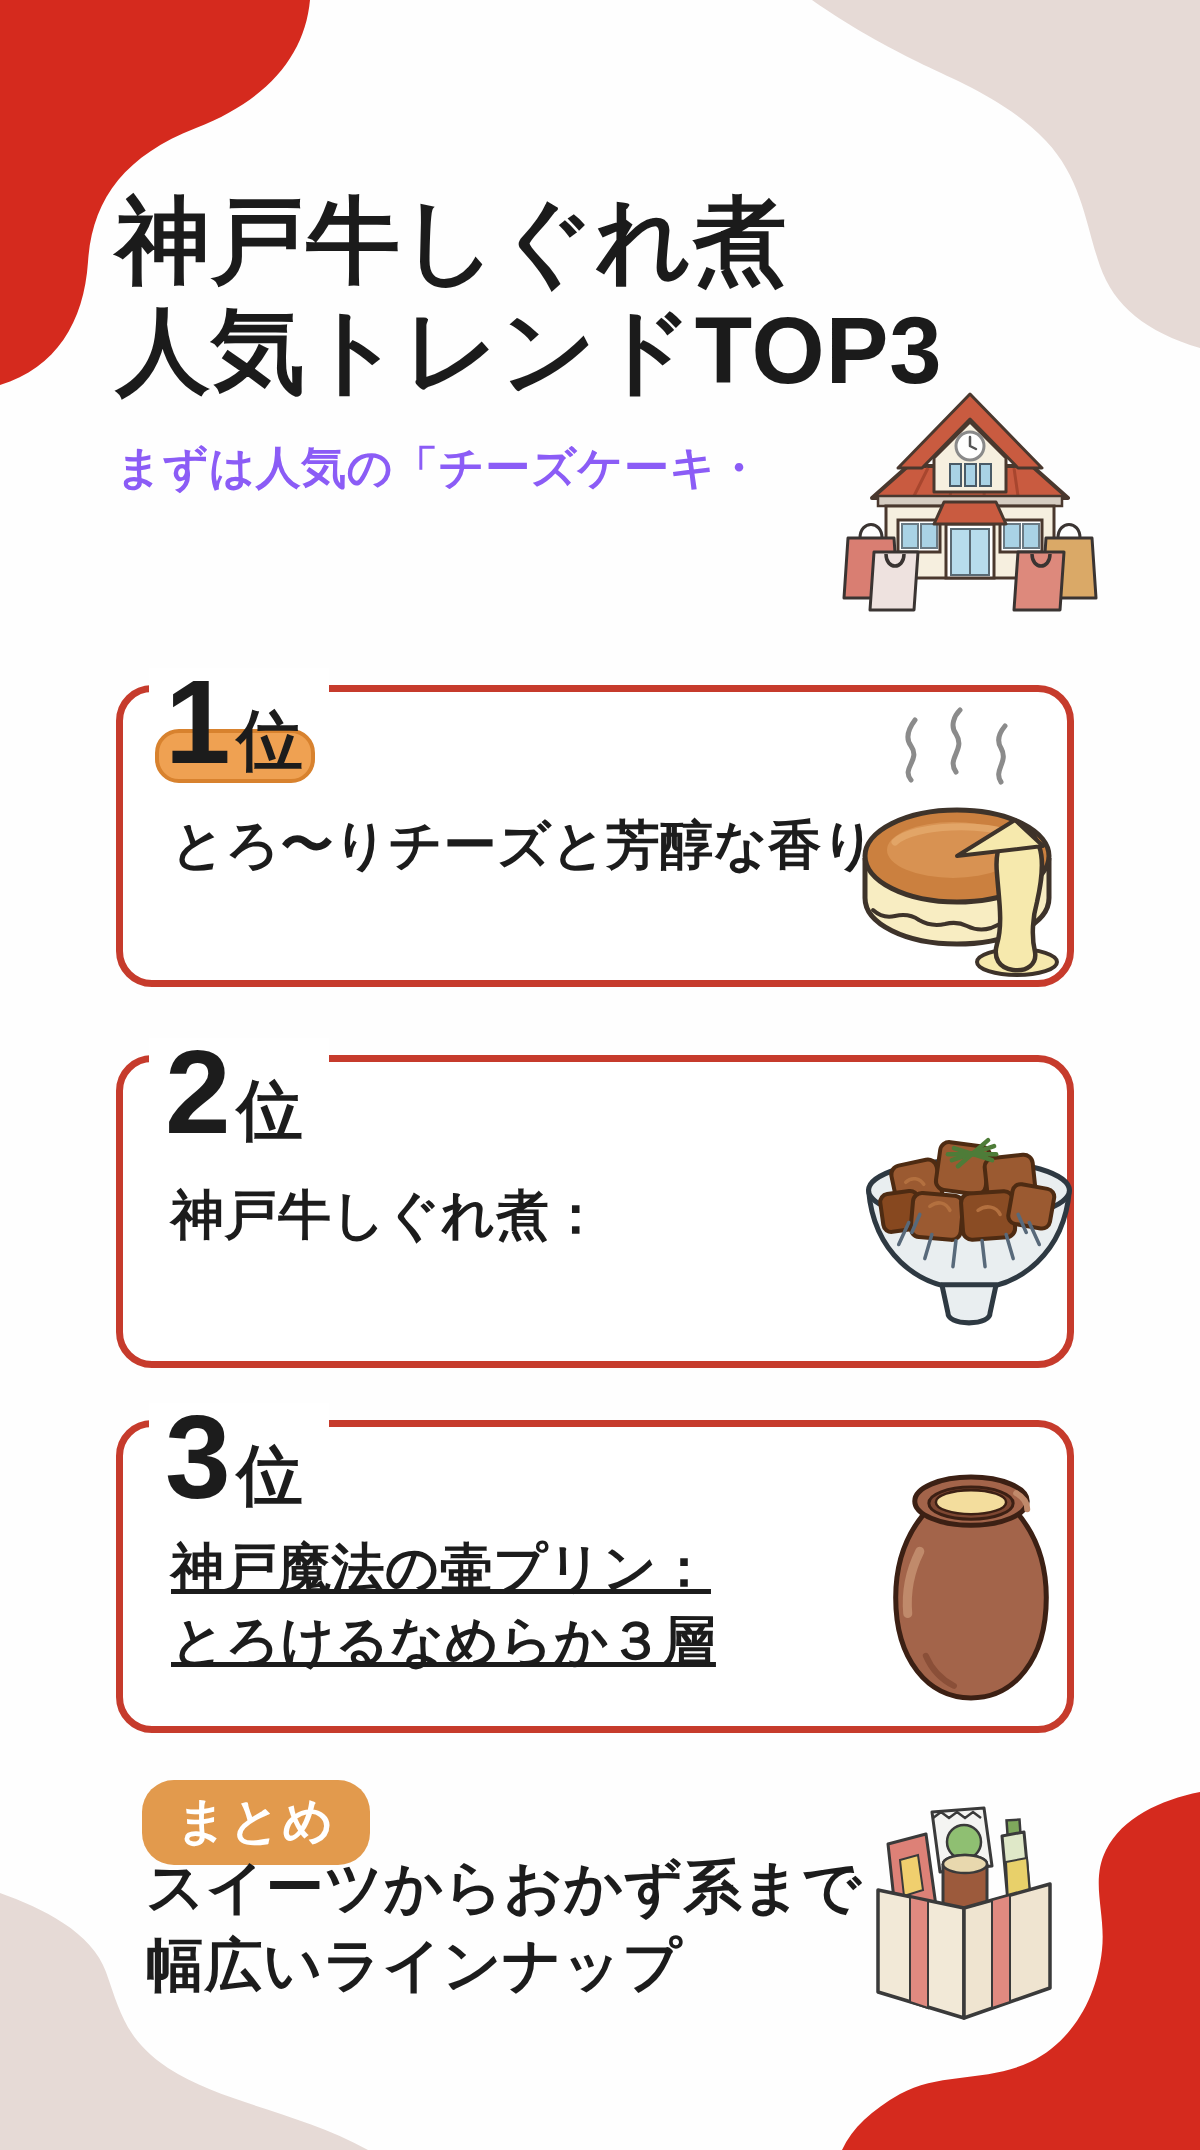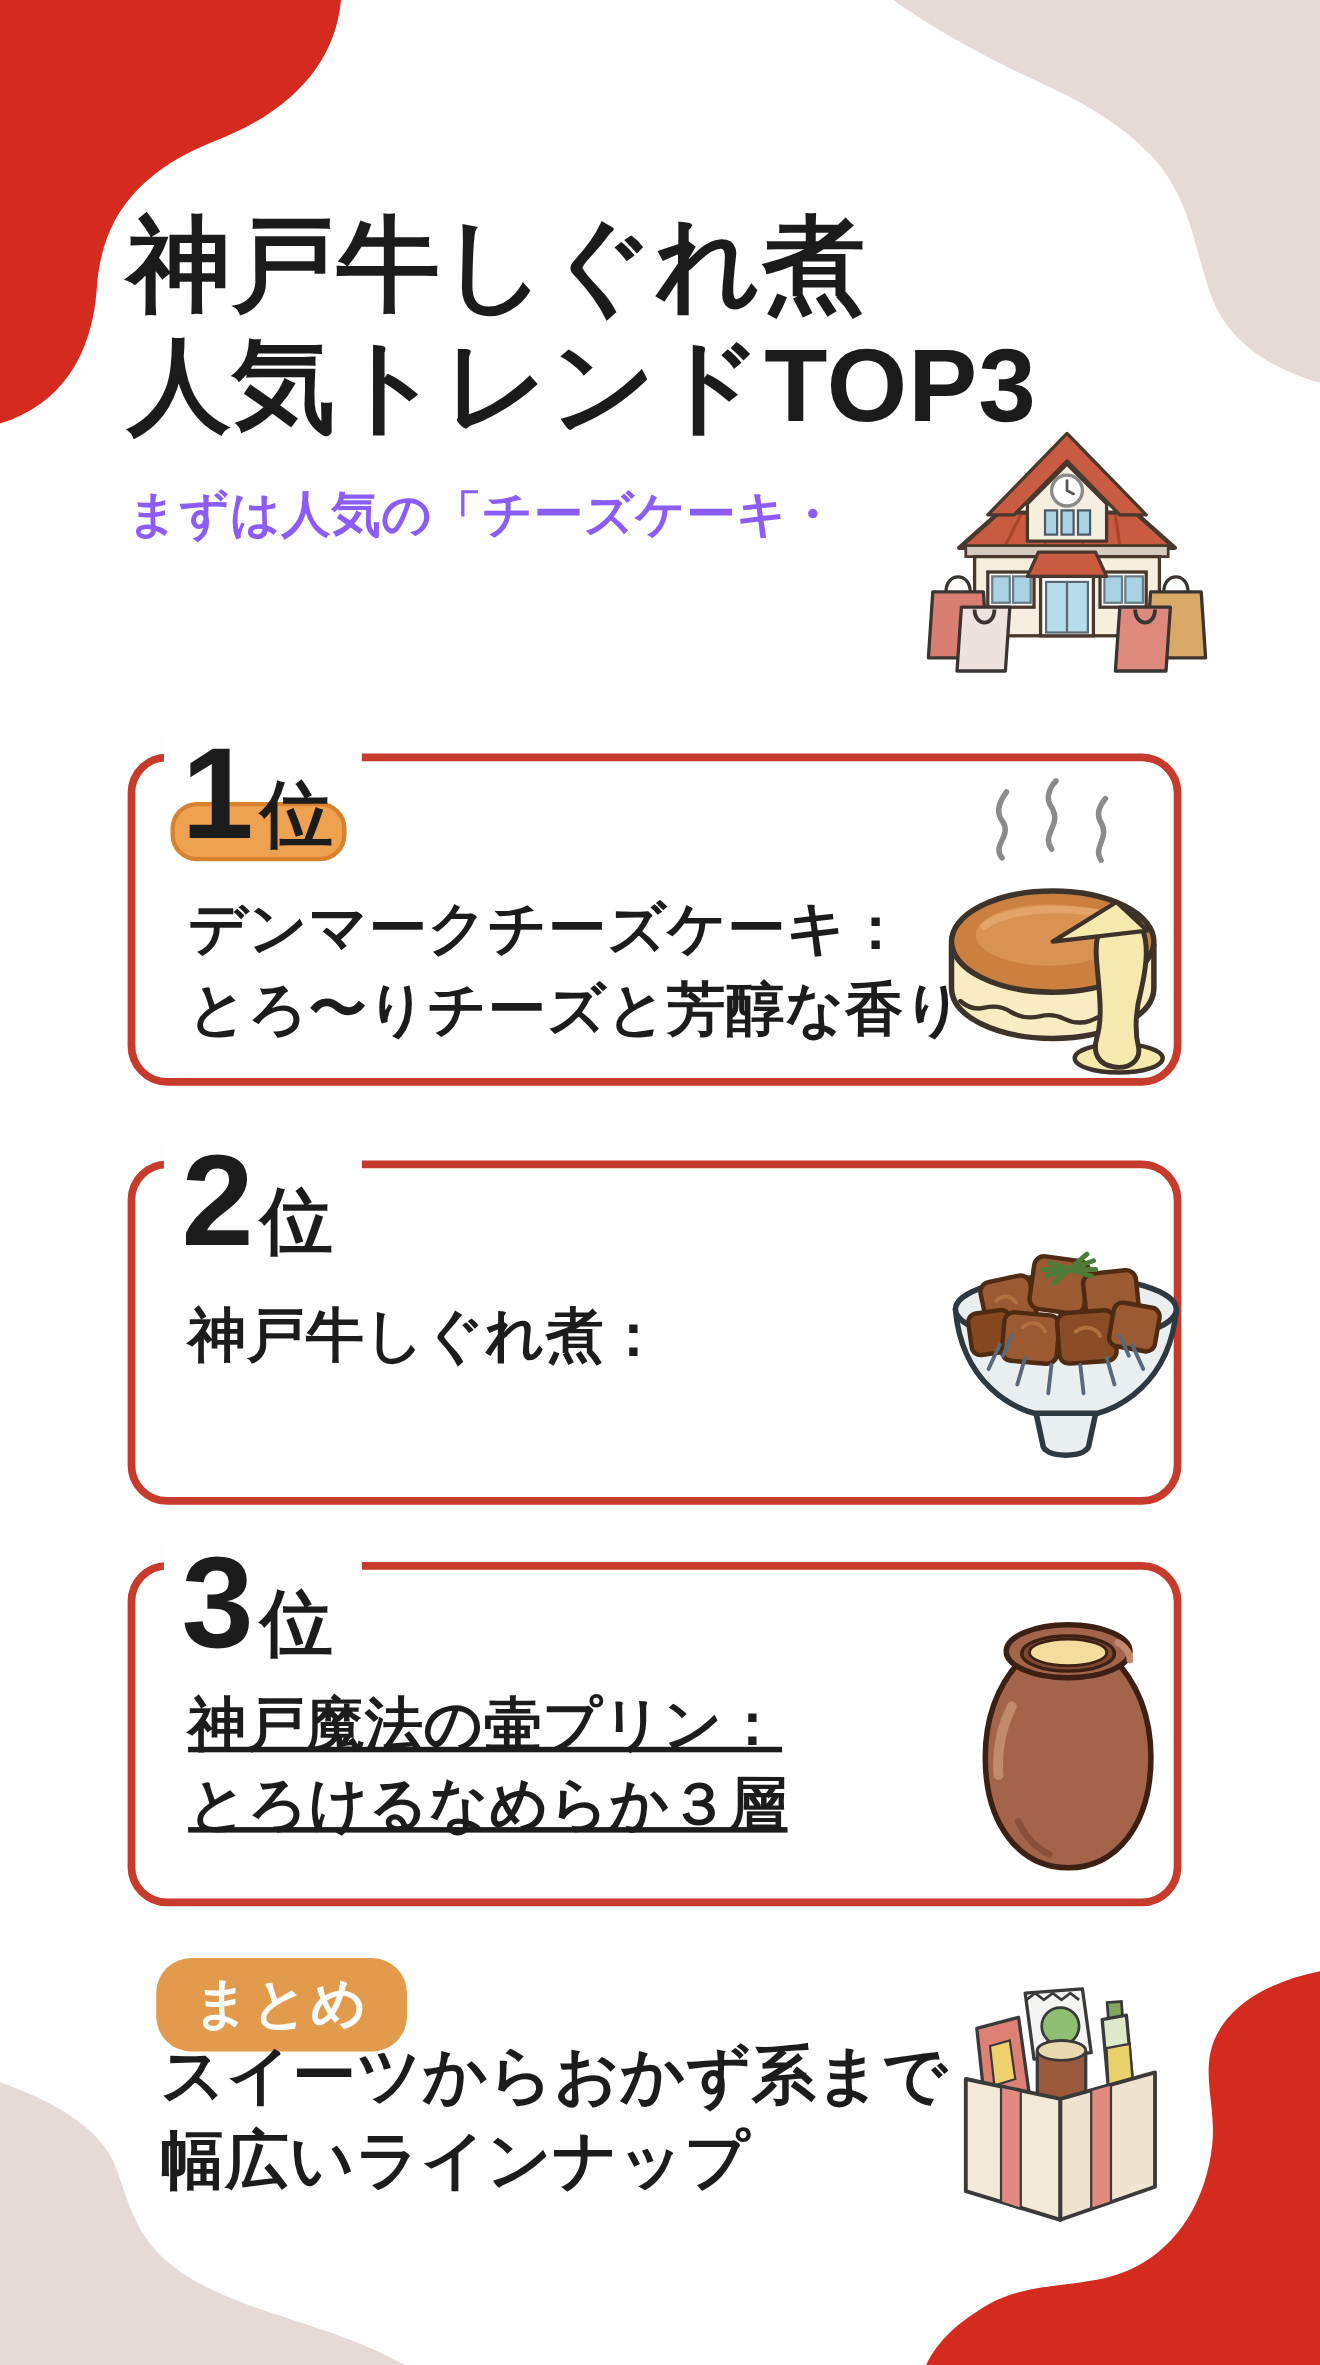--- a/index.html
+++ b/index.html
@@ -134,21 +134,20 @@
       <path d="M212,164 C212,180 230,180 230,164" fill="none" stroke="#3a3432" stroke-width="3.5"></path>
     </svg>
 
     <div class="card card1">
       <div class="rank">
         <div class="bar"></div>
         <span class="num">1</span>
         <span class="unit">位</span>
       </div>
       <div class="card-text">
-        <div>デンマークチーズケーキ：</div>
         <div>とろ〜りチーズと芳醇な香り</div>
       </div>
       <svg class="card-illu illu-cheesecake" viewBox="0 0 232 276" aria-hidden="true">
 
         <g stroke="#8b8b8b" stroke-width="5" fill="none" stroke-linecap="round">
           <path d="M62,74 C52,62 72,54 62,40 C56,32 60,22 66,14"></path>
           <path d="M107,66 C97,52 117,44 107,28 C101,20 105,10 111,4"></path>
           <path d="M152,76 C144,64 160,56 152,42 C147,34 151,26 156,20"></path>
         </g>
 

